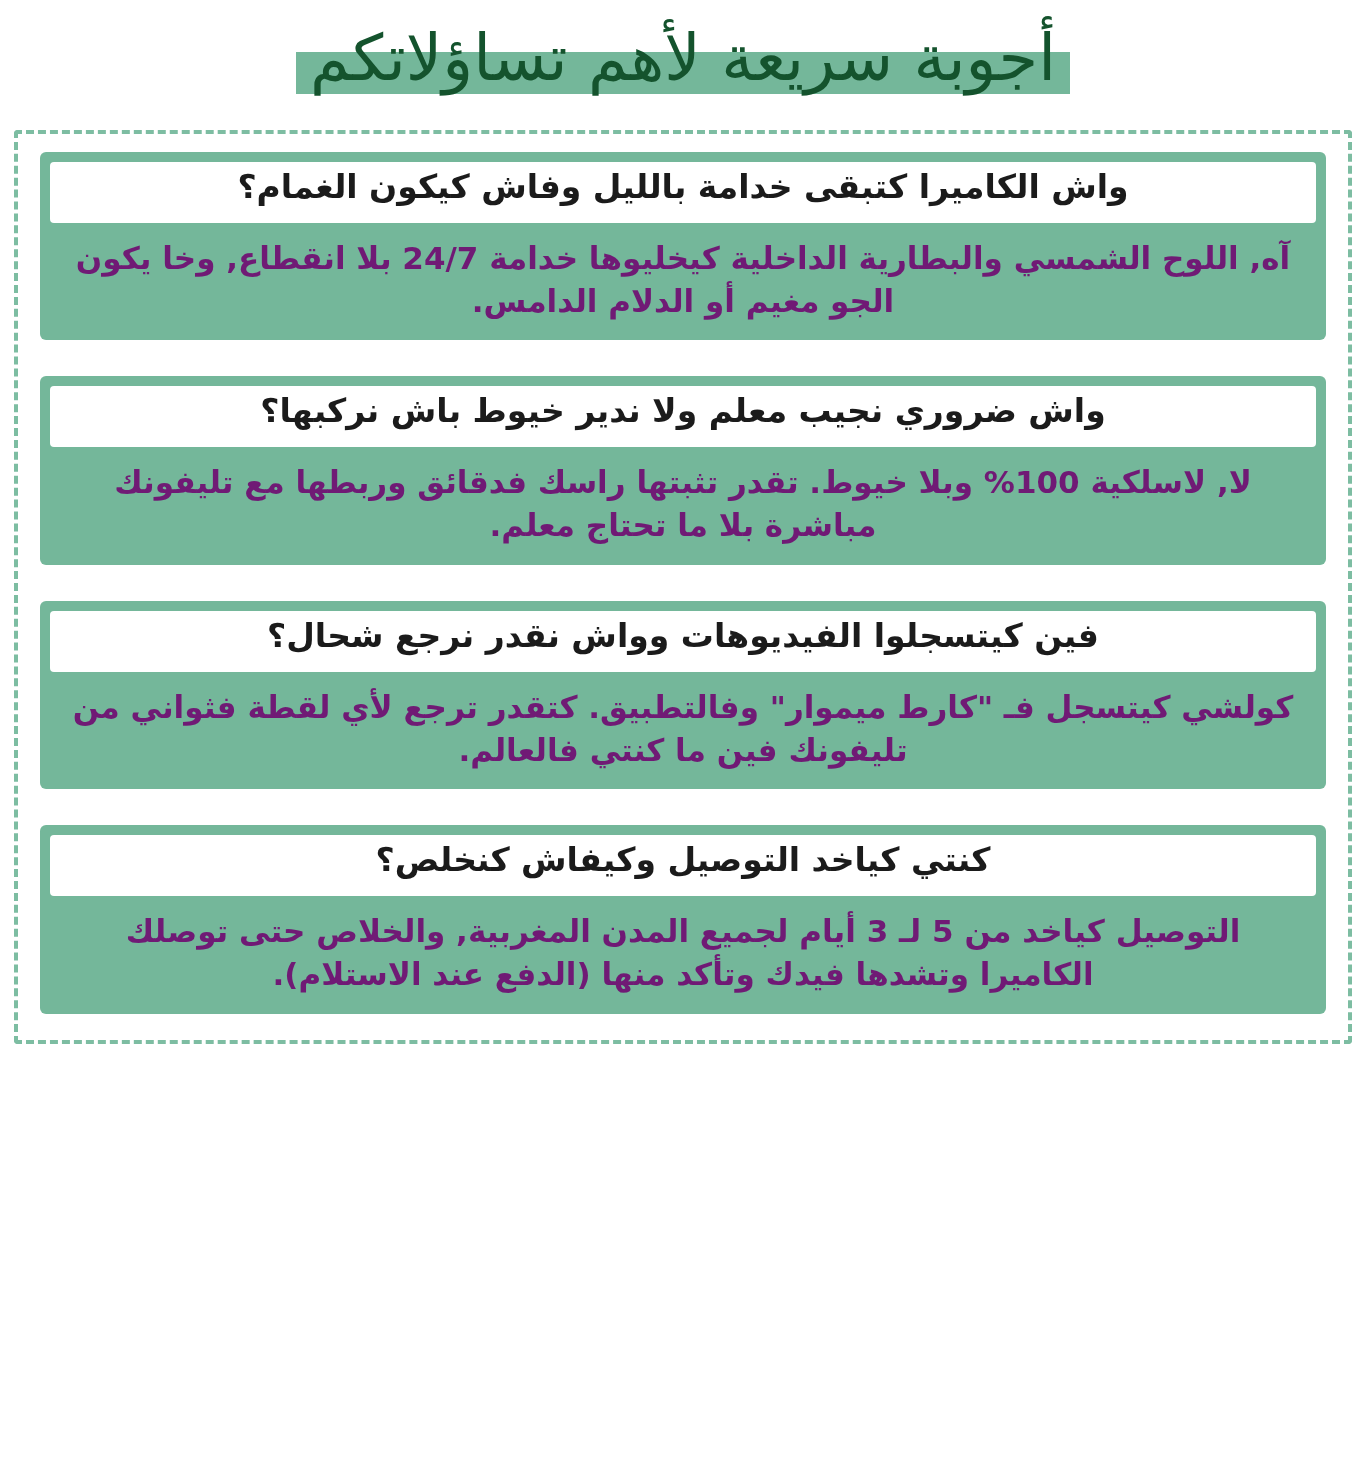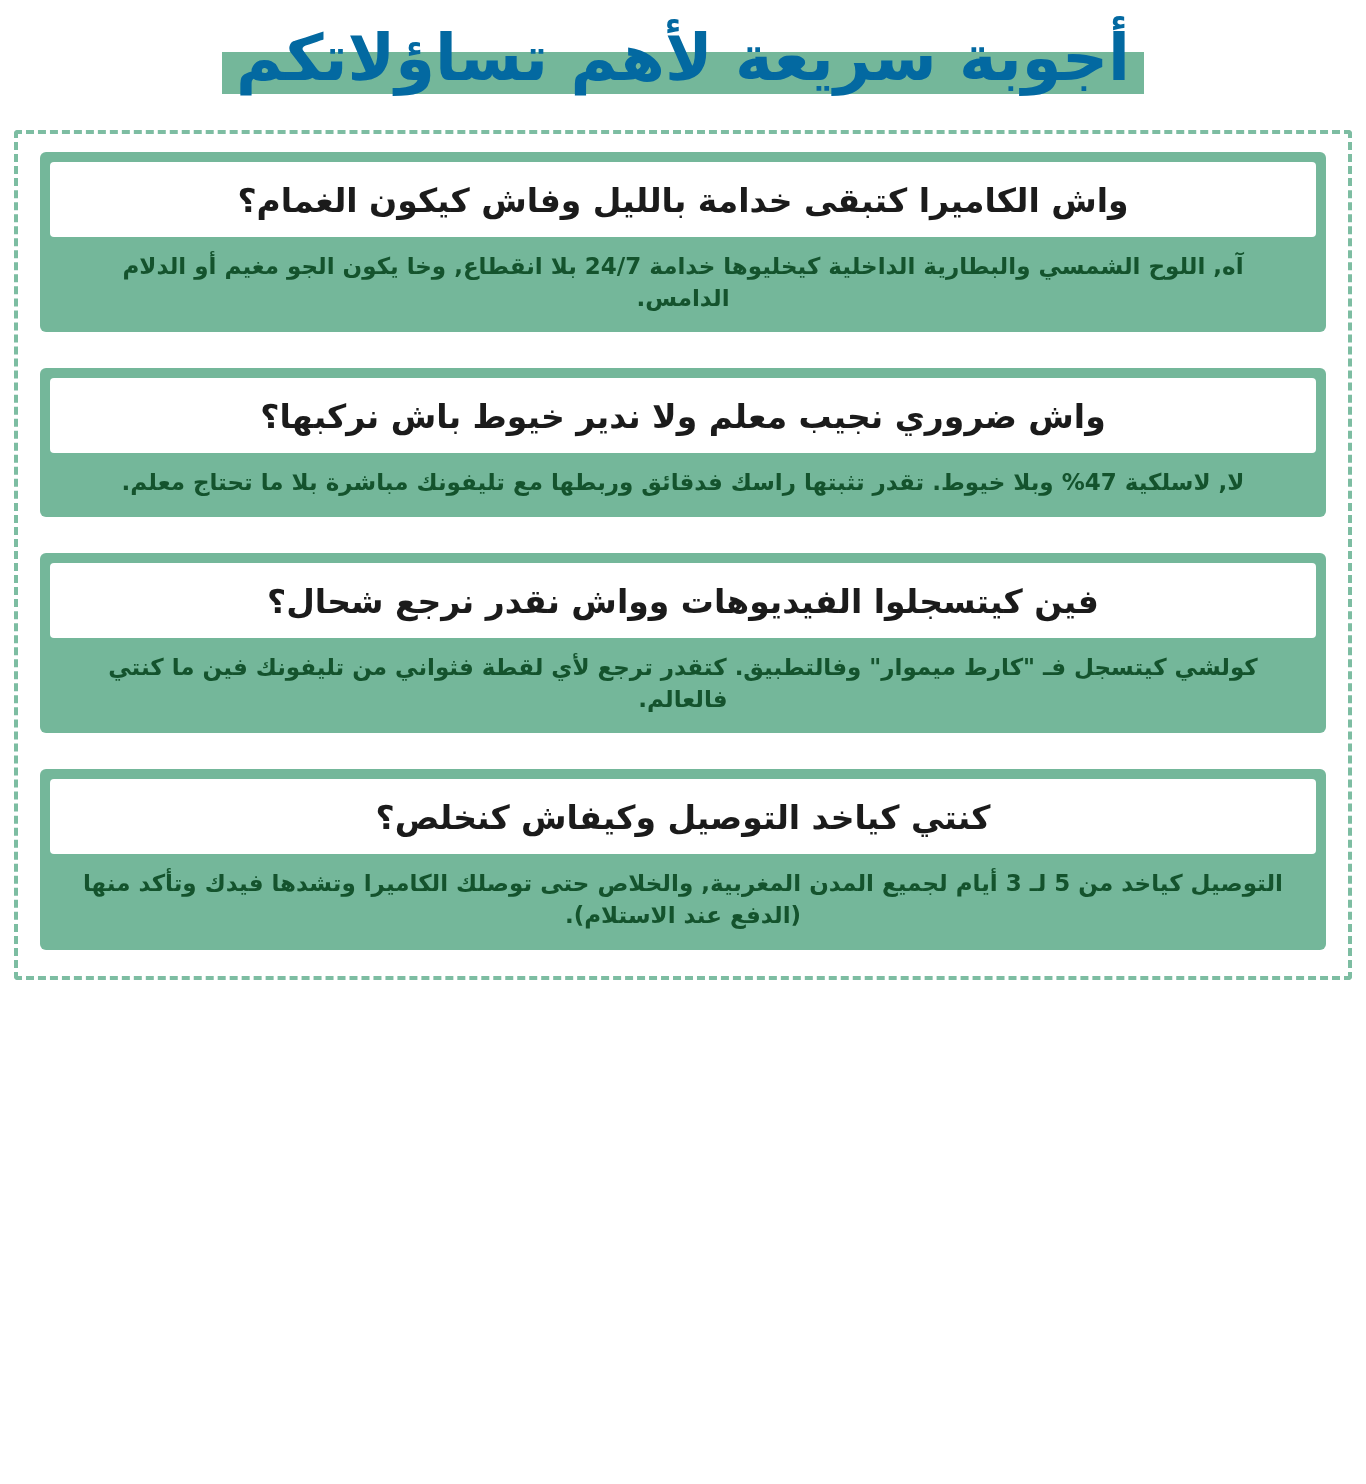--- a/index.html
+++ b/index.html
@@ -40,22 +40,22 @@
     right: 0;
     bottom: 14px;
     height: 42px;
     background: #74b79a;
     z-index: 0;
   }
   .title-text {
     position: relative;
     z-index: 1;
     font-size: 64px;
-    font-weight: bold;
-    color: #0369a1;
+    font-weight: normal;
+    color: #14532d;
     letter-spacing: 0px;
     line-height: 1.25;
     white-space: nowrap;
   }
 
   
   .faq-frame {
     margin: 22px 14px 16px 14px;
     border: 4px dashed #7dbda2;
     border-radius: 4px;
@@ -70,33 +70,33 @@
     border-radius: 6px;
     padding: 10px 10px 12px 10px;
     box-sizing: border-box;
   }
   .faq-item:last-child {
     margin-bottom: 4px;
   }
   .faq-q {
     background: #ffffff;
     border-radius: 4px;
-    padding: 18px 18px 14px 18px;
+    padding: 4px 18px 14px 18px;
     font-size: 33px;
     font-weight: bold;
     color: #1b1b1b;
     line-height: 1.3;
     text-align: center;
     box-sizing: border-box;
   }
   .faq-a {
     padding: 14px 22px 6px 22px;
-    font-size: 23px;
+    font-size: 31px;
     font-weight: bold;
-    color: #14532d;
+    color: #701a75;
     line-height: 1.38;
     text-align: center;
     box-sizing: border-box;
   }
 </style>
 </head>
 <body>
 
 <div class="page">
 
@@ -109,21 +109,21 @@
 
   <div class="faq-frame">
 
     <div class="faq-item">
       <div class="faq-q">واش الكاميرا كتبقى خدامة بالليل وفاش كيكون الغمام؟</div>
       <div class="faq-a">آه, اللوح الشمسي والبطارية الداخلية كيخليوها خدامة 24/7 بلا انقطاع, وخا يكون الجو مغيم أو الدلام الدامس.</div>
     </div>
 
     <div class="faq-item">
       <div class="faq-q">واش ضروري نجيب معلم ولا ندير خيوط باش نركبها؟</div>
-      <div class="faq-a">لا, لاسلكية 47% وبلا خيوط. تقدر تثبتها راسك فدقائق وربطها مع تليفونك مباشرة بلا ما تحتاج معلم.</div>
+      <div class="faq-a">لا, لاسلكية 100% وبلا خيوط. تقدر تثبتها راسك فدقائق وربطها مع تليفونك مباشرة بلا ما تحتاج معلم.</div>
     </div>
 
     <div class="faq-item">
       <div class="faq-q">فين كيتسجلوا الفيديوهات وواش نقدر نرجع شحال؟</div>
       <div class="faq-a">كولشي كيتسجل فـ "كارط ميموار" وفالتطبيق. كتقدر ترجع لأي لقطة فثواني من تليفونك فين ما كنتي فالعالم.</div>
     </div>
 
     <div class="faq-item">
       <div class="faq-q">كنتي كياخد التوصيل وكيفاش كنخلص؟</div>
       <div class="faq-a">التوصيل كياخد من 5 لـ 3 أيام لجميع المدن المغربية, والخلاص حتى توصلك الكاميرا وتشدها فيدك وتأكد منها (الدفع عند الاستلام).</div>

